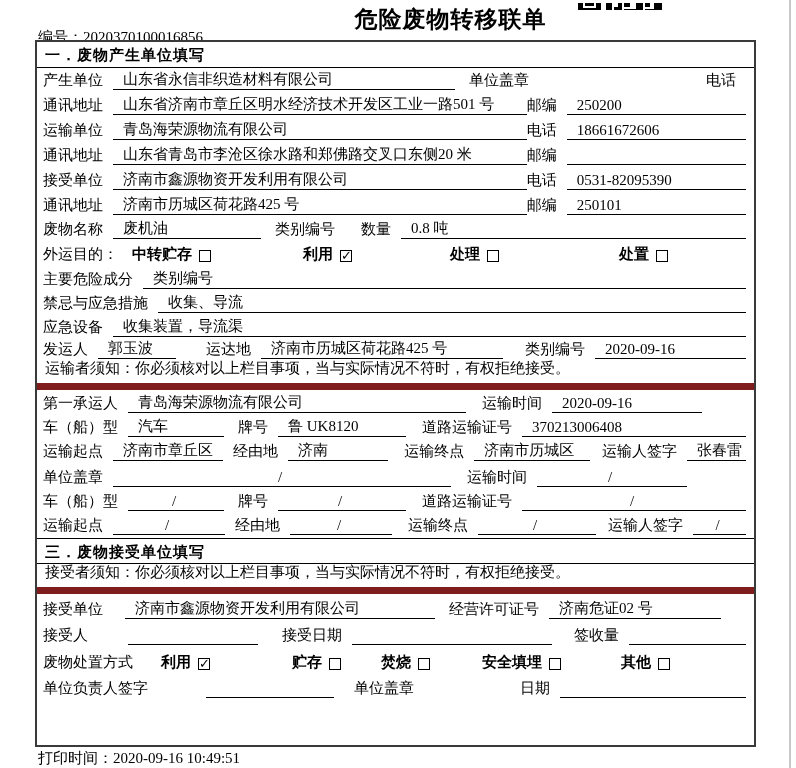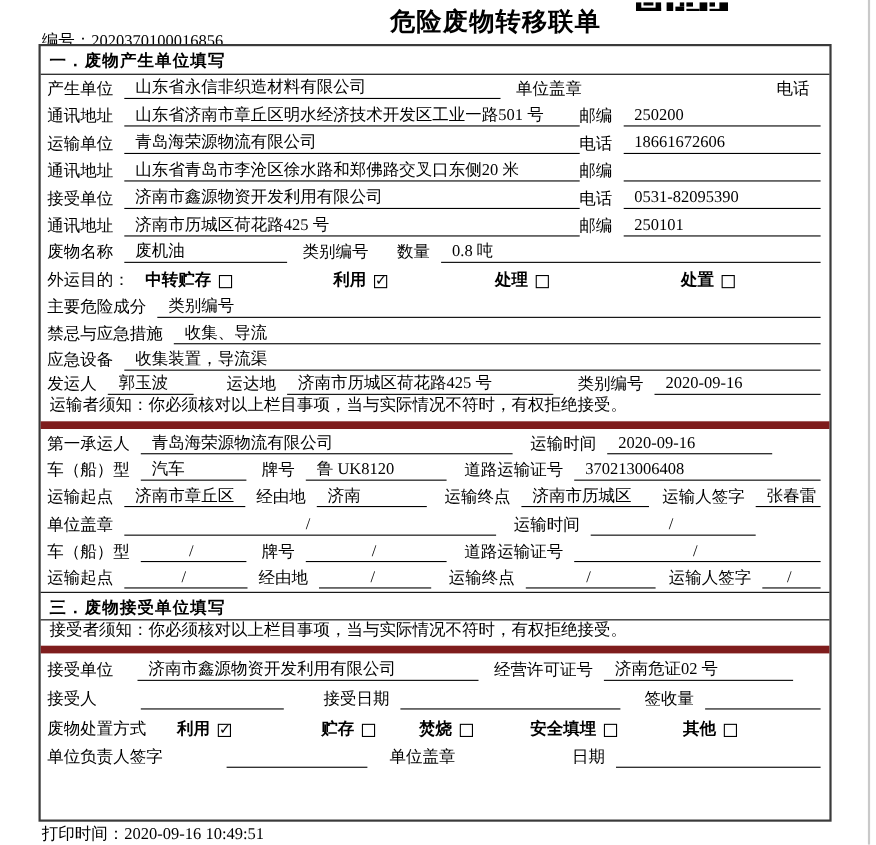--- a/index.html
+++ b/index.html
@@ -249,21 +249,21 @@
       <span class="lbl">接受单位</span>
       <span class="val" style="width:310px; margin-left:12px">济南市鑫源物资开发利用有限公司</span>
       <span class="lbl" style="margin-left:14px">经营许可证号</span>
       <span class="val" style="width:172px">济南危证02 号</span>
       <span class="spacer"></span>
     </div>
 
     <div class="row" style="height:26px">
       <span class="lbl">接受人</span>
       <span class="val" style="width:130px; margin-left:30px"></span>
-      <span class="lbl" style="margin-left:36px">接受日期</span>
+      <span class="lbl" style="margin-left:24px">接受日期</span>
       <span class="val" style="width:200px"></span>
       <span class="lbl" style="margin-left:22px">签收量</span>
       <span class="val fill"></span>
     </div>
 
     <div class="row" style="height:27px">
       <span class="lbl">废物处置方式</span>
       <span class="opt" style="margin-left:18px">
         <span>利用</span>
         <span class="cb checked"></span>

